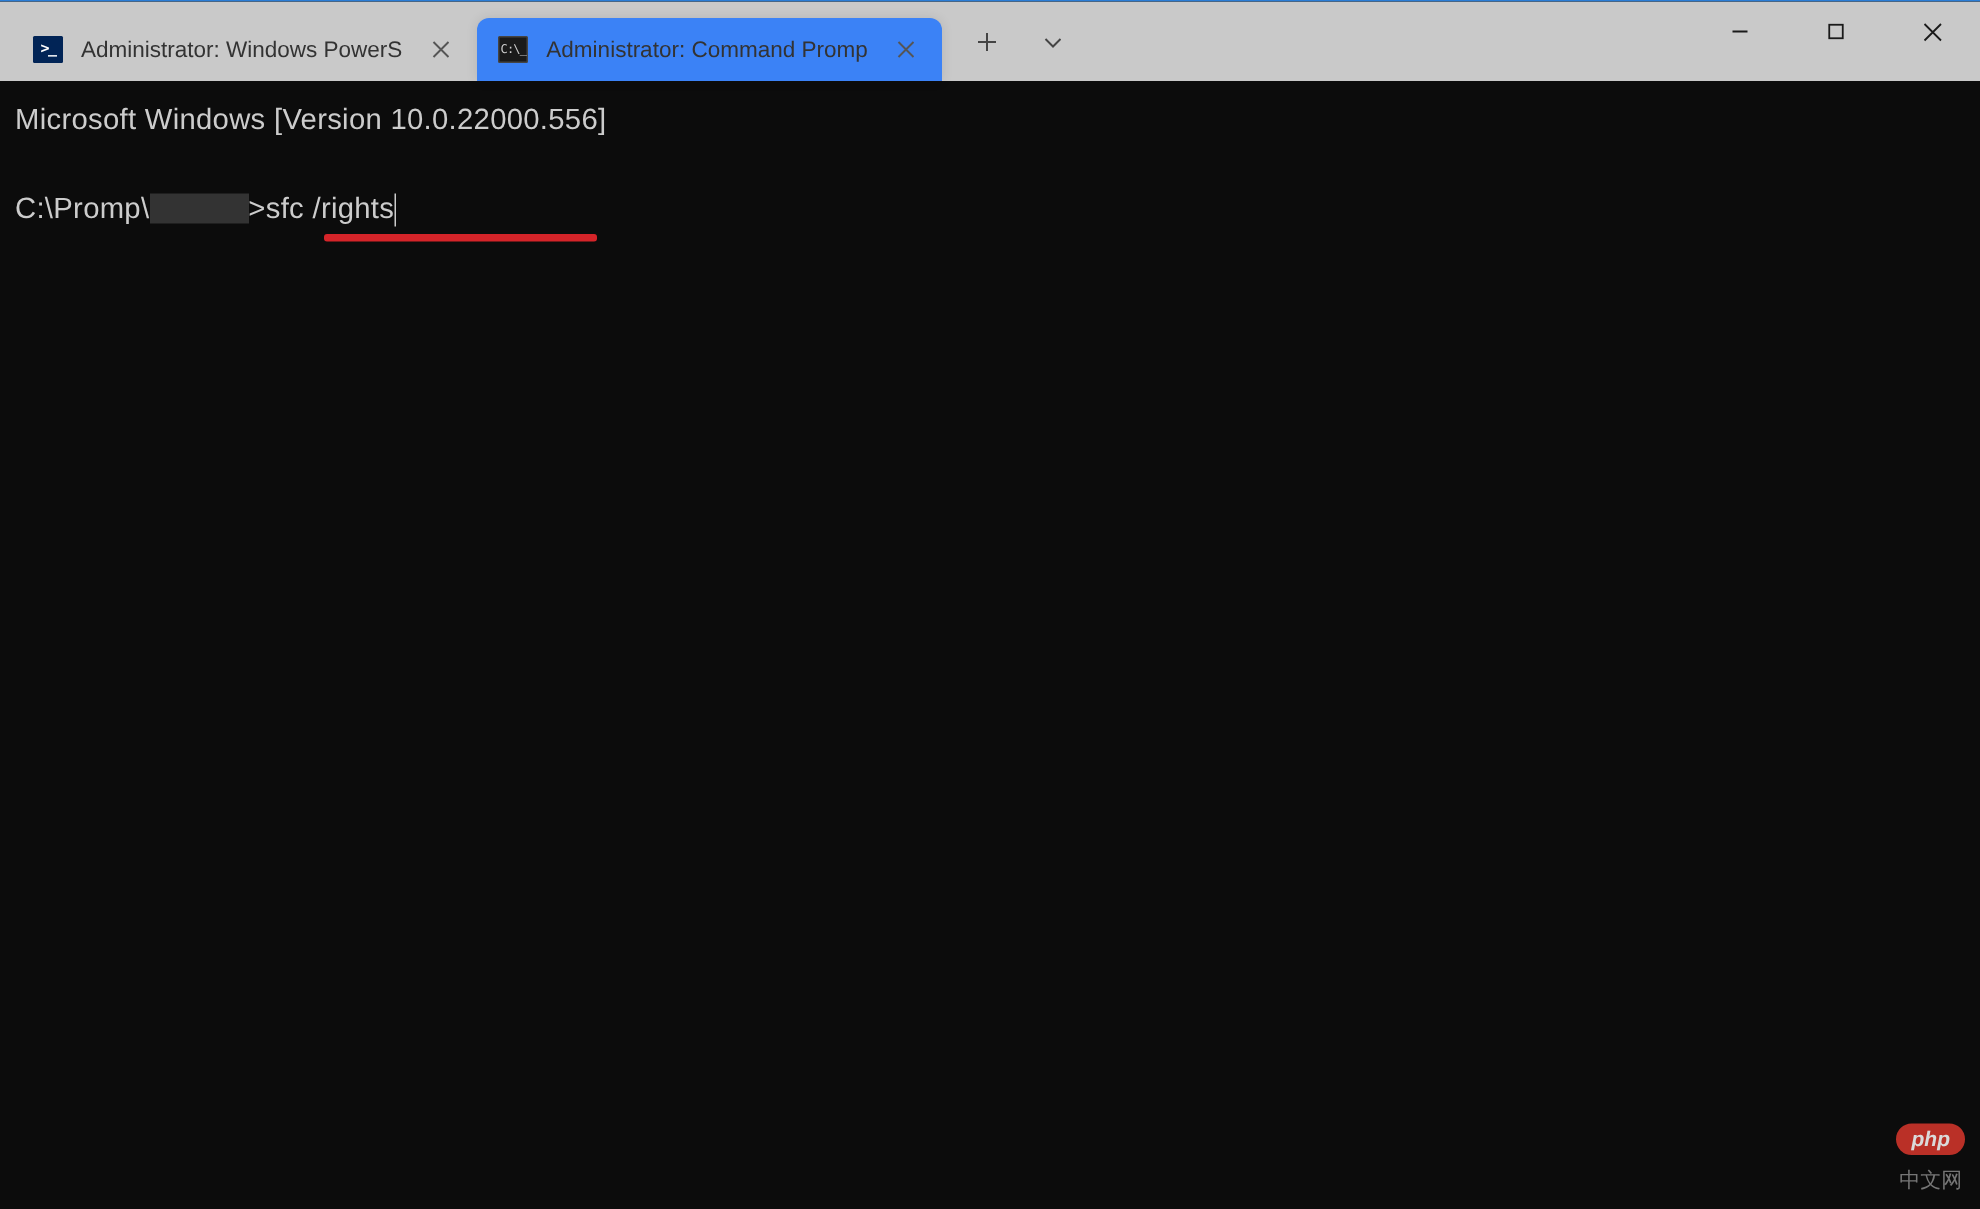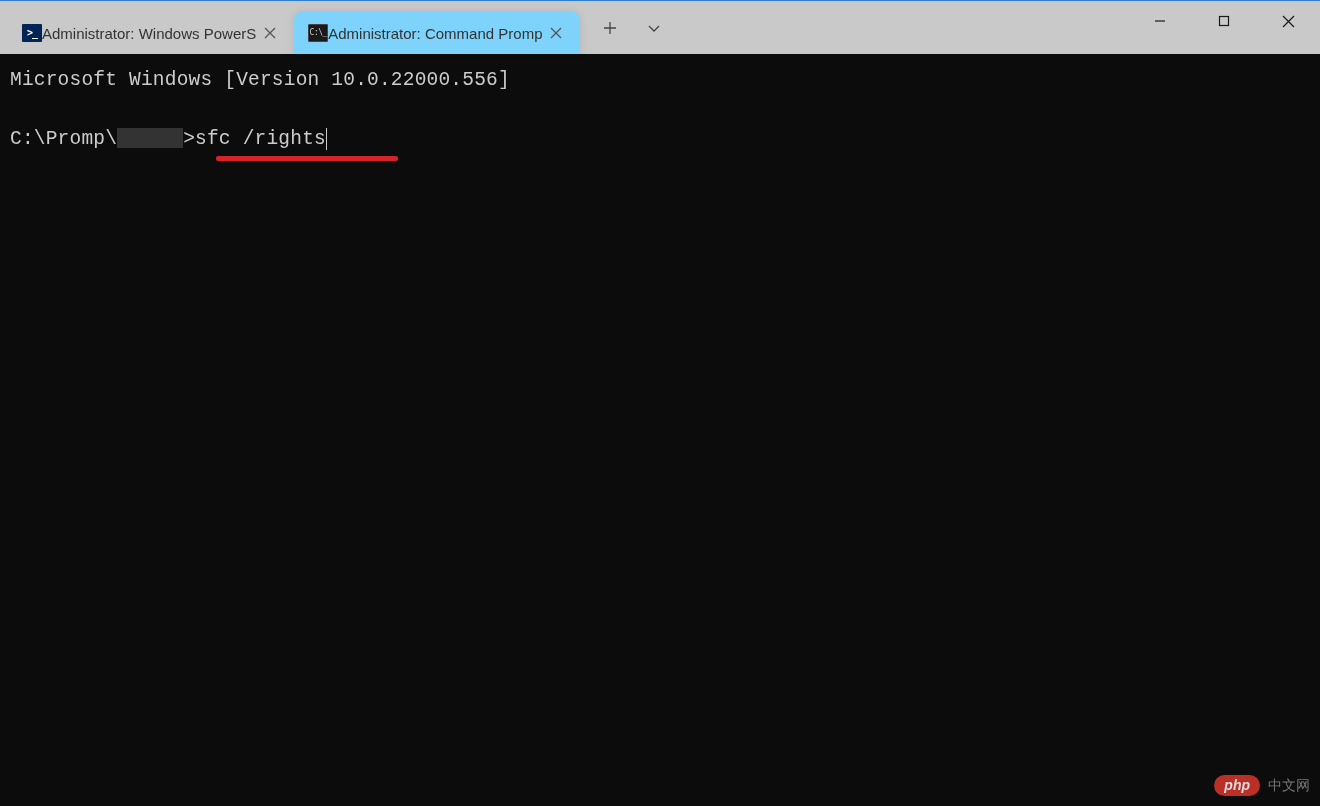--- a/index.html
+++ b/index.html
@@ -25,29 +25,30 @@
       height: 100%;
       padding-left: 8px;
     }
     .tab {
       display: flex;
       align-items: center;
       padding: 0 16px 0 14px;
       height: 42px;
       font-size: 15px;
       color: #333;
+      gap: 12px;
       position: relative;
       min-width: 0;
     }
     .tab.inactive {
       background: transparent;
       border-radius: 8px 8px 0 0;
     }
     .tab.active {
-      background: #7dd3fc;
+      background: #3b82f6;
       border-radius: 8px 8px 0 0;
       box-shadow: 0 0 8px rgba(0,0,0,0.1);
     }
     .tab-icon {
       width: 20px;
       height: 18px;
       flex-shrink: 0;
       display: flex;
       align-items: center;
       justify-content: center;
@@ -131,21 +132,21 @@
       width: 64px;
       height: 100%;
       display: flex;
       align-items: center;
       justify-content: center;
       color: #1a1a1a;
       cursor: pointer;
     }
     .terminal {
       padding: 12px 10px;
-      font-family: Liberation Mono, monospace;
+      font-family: Liberation Sans, sans-serif;
       font-size: 19.5px;
       color: #cccccc;
       line-height: 1.52;
       letter-spacing: 0.2px;
       position: relative;
     }
     .prompt-line {
       position: relative;
       display: inline-block;
     }
@@ -172,20 +173,21 @@
       border-radius: 2px;
     }
     .watermark {
       position: absolute;
       right: 10px;
       bottom: 10px;
       display: flex;
       align-items: center;
       gap: 8px;
       opacity: 0.85;
+      flex-direction: column;
     }
     .wm-pill {
       background: #d9372c;
       color: #fff;
       font-weight: bold;
       font-size: 14px;
       font-style: italic;
       padding: 2px 10px 3px 10px;
       border-radius: 12px;
       font-family: Arial, sans-serif;

